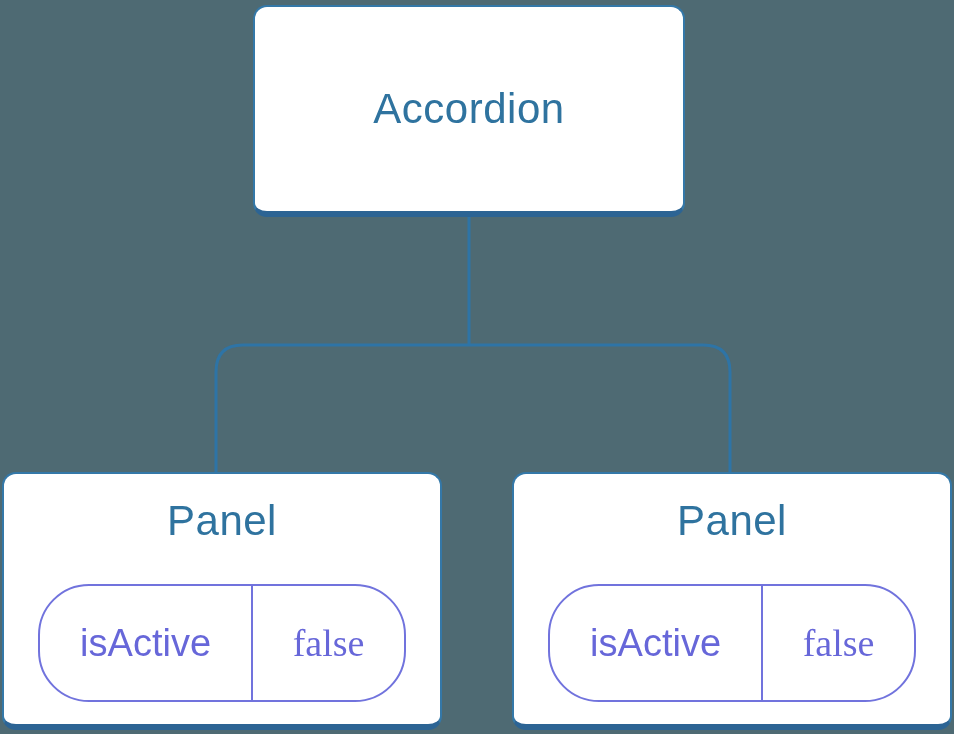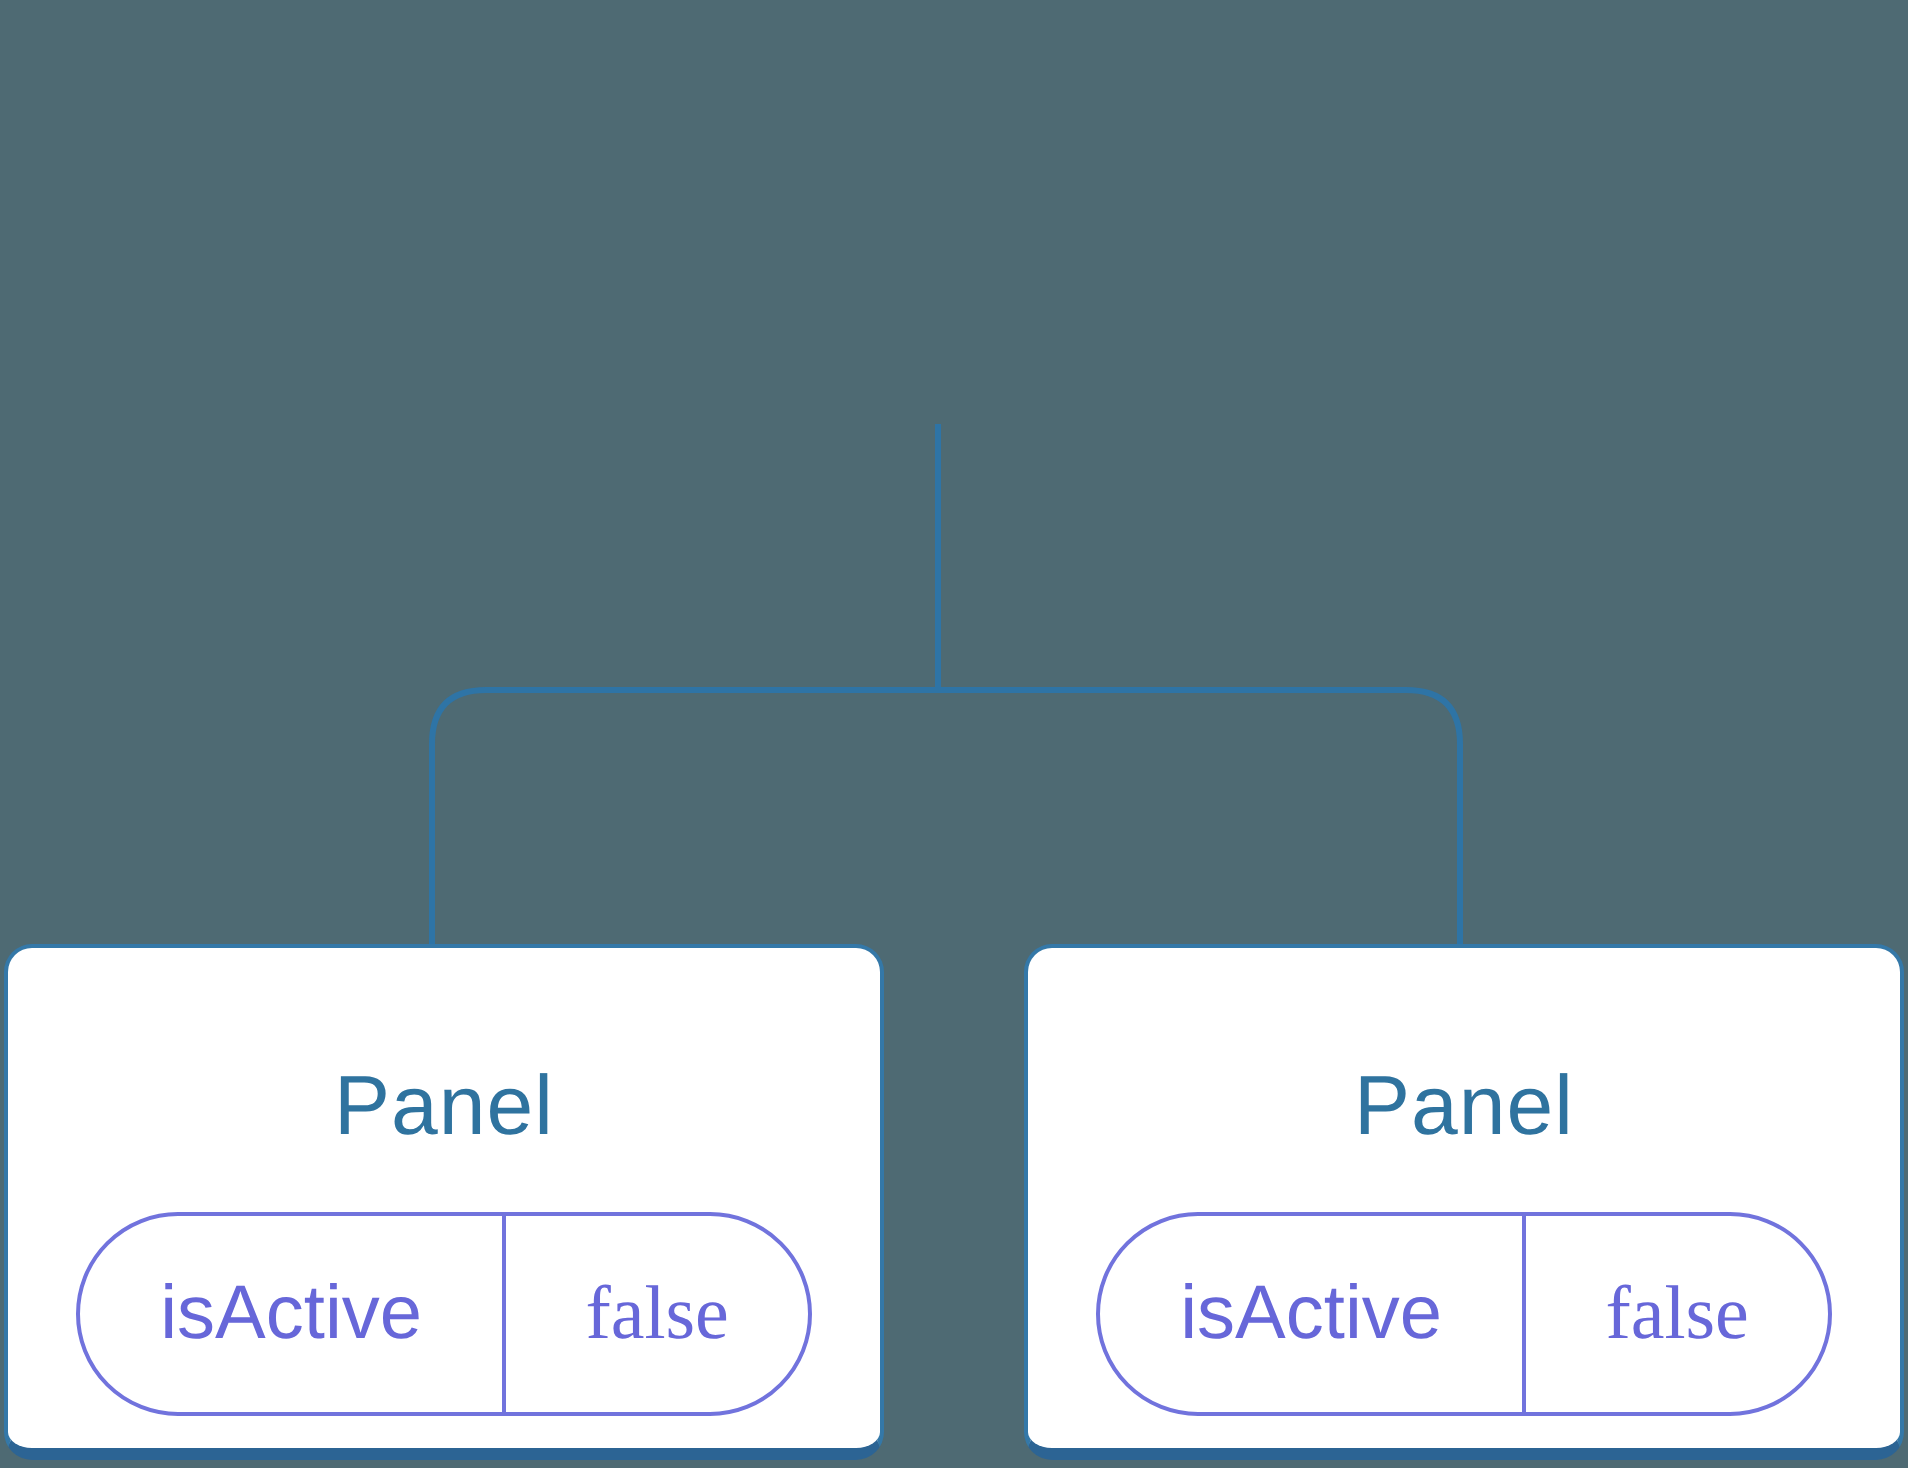--- a/index.html
+++ b/index.html
@@ -50,29 +50,29 @@
     line-height: 1;
     letter-spacing: 0.5px;
   }
   .panel {
     top: 472px;
     width: 440px;
     height: 258px;
     display: flex;
     flex-direction: column;
     align-items: center;
-    padding-top: 58px;
+    padding-top: 26px;
   }
   .panel-left  { left: 2px; }
   .panel-right { left: 512px; }
   .pill {
     box-sizing: border-box;
-    margin-top: 32px;
+    margin-top: 42px;
     width: 368px;
-    height: 102px;
+    height: 118px;
     border: 2.5px solid var(--pill-border, #7173dd);
     border-radius: 51px;
     display: flex;
     align-items: stretch;
     color: var(--pill-text, #6767d9);
     font-size: 38px;
     line-height: 1;
     background: var(--box-fill, #ffffff);
   }
   .pill-key {
@@ -93,20 +93,23 @@
 </head>
 <body>
 
 <div class="canvas">
 
   <svg class="connectors" width="954" height="734" viewBox="0 0 954 734" aria-hidden="true">
     <path d="M469 212 V345"></path>
     <path d="M216 474 V372 Q216 345 243 345 H703 Q730 345 730 372 V474"></path>
   </svg>
 
+  <div class="node accordion">
+    <span class="node-label">Accordion</span>
+  </div>
 
   <div class="node panel panel-left">
     <span class="node-label">Panel</span>
     <div class="pill">
       <span class="pill-key">isActive</span>
       <span class="pill-val">false</span>
     </div>
   </div>
 
   <div class="node panel panel-right">

